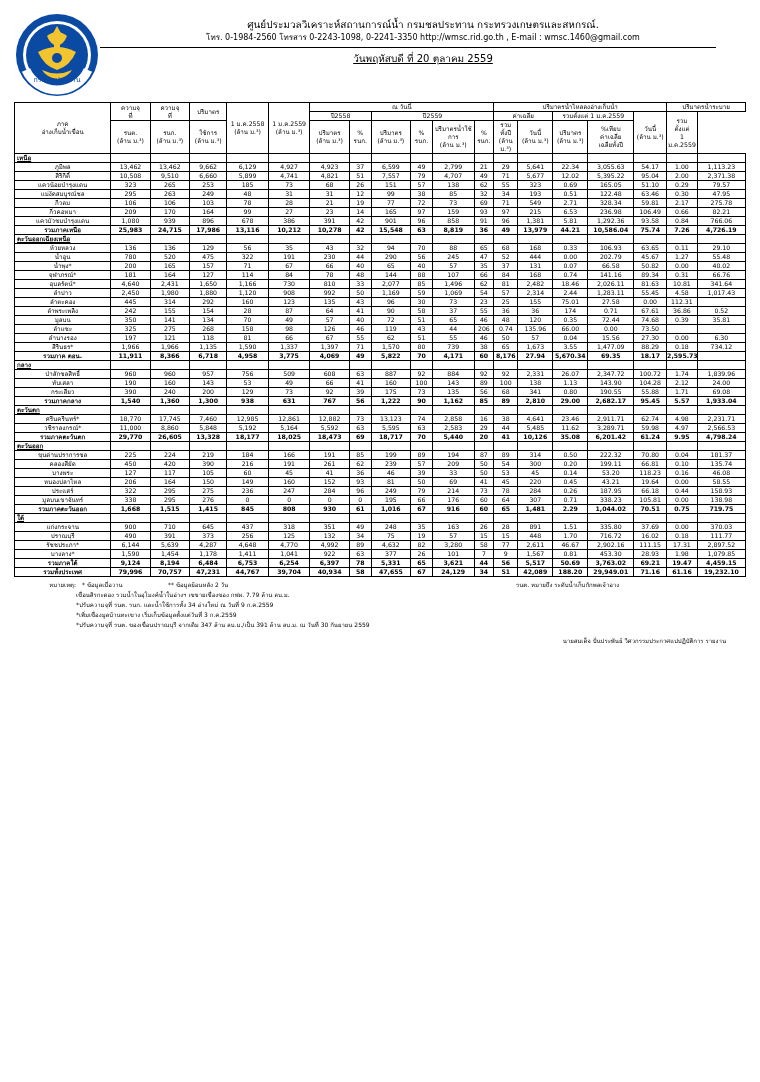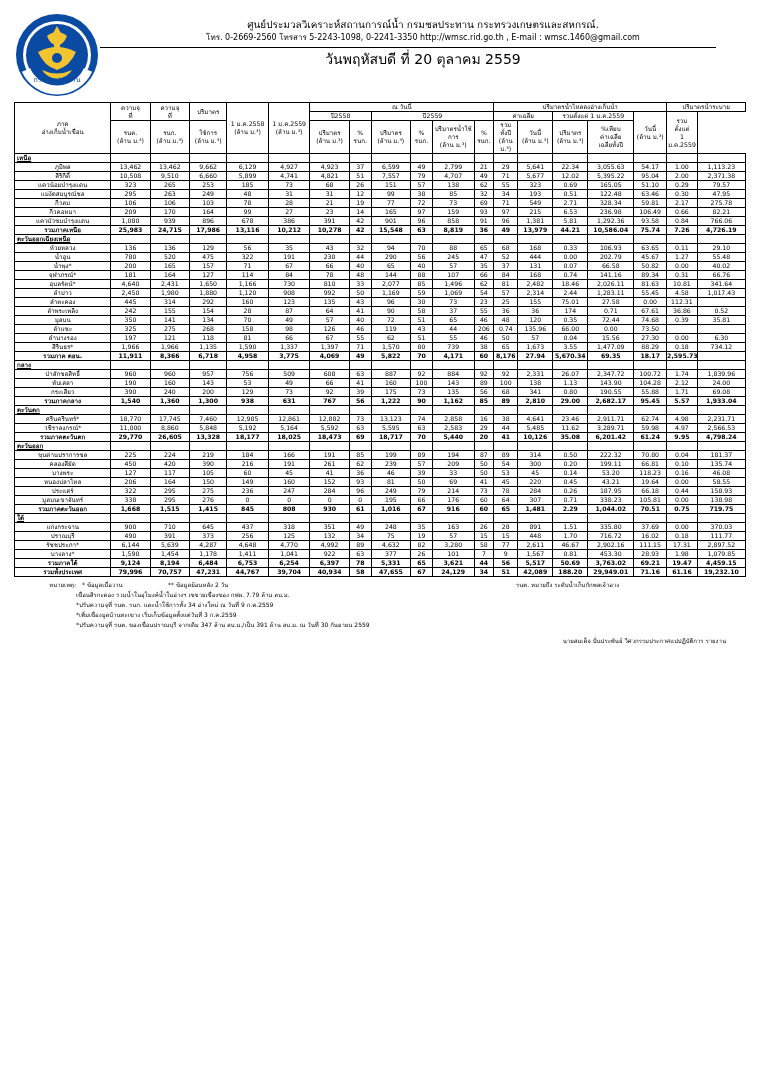--- a/index.html
+++ b/index.html
@@ -6,21 +6,21 @@
   body{width:760px;height:1082px;font-family:"DejaVu Sans","Liberation Sans",sans-serif;color:#000;}
   .page{position:relative;width:760px;height:1082px;box-sizing:border-box;padding:12px 14px 0 14px;}
   .hdr{display:flex;align-items:flex-start;}
   .seal{width:86px;height:86px;flex:0 0 86px;position:relative;}
   .seal svg{display:block;}
   .hdr-text{flex:1;text-align:center;padding-top:6px;}
   .hdr-line1{font-size:10px;line-height:13px;}
   .hdr-line2{font-size:8px;line-height:13px;}
   .hdr-rule{border-bottom:1px solid #000;margin:3px 30px 4px 0;}
   .title{text-align:center;font-size:9px;font-weight:bold;line-height:15px;}
-  .subtitle{text-align:center;font-size:14px;line-height:14px;}
+  .subtitle{text-align:center;font-size:10px;line-height:14px;text-decoration:underline;}
   table.main{border-collapse:collapse;width:732px;margin-top:4px;table-layout:fixed;}
   table.main td,table.main th{border:1px solid #000;font-size:6.2px;padding:0;line-height:8px;text-align:center;vertical-align:middle;}
   thead th{font-weight:normal;font-size:5.8px;line-height:7.5px;padding:1px 0;}
   .thsmall{font-size:5.4px;line-height:7px;}
   td.name{text-align:left;padding-left:2px;font-size:6.2px;white-space:nowrap;overflow:hidden;}
   td.num{text-align:center;font-size:6.2px;}
   tr.group td{font-weight:bold;text-align:left;text-decoration:underline;padding-left:2px;}
   tr.total td{font-weight:bold;}
   tr.total td.name{font-weight:bold;text-decoration:none;}
   .foot{margin-top:3px;font-size:6px;line-height:10px;}
@@ -50,21 +50,21 @@
           <path d="M24 40 q19 -10 38 0 q-6 14 -19 18 q-13 -4 -19 -18z"></path>
           <path d="M28 58 q15 7 30 0 q-4 7 -15 9 q-11 -2 -15 -9z"></path>
           <circle cx="43" cy="46" r="5" fill="#0b4aa2"></circle>
         </g>
         <path d="M12 58 a34 34 0 0 0 62 0" fill="none" stroke="#ffffff" stroke-width="9"></path>
         <text x="43" y="70" font-size="7" fill="#0b4aa2" text-anchor="middle" font-family="DejaVu Sans">กรมชลประทาน</text>
       </svg>
     </div>
     <div class="hdr-text">
       <div class="hdr-line1">ศูนย์ประมวลวิเคราะห์สถานการณ์น้ำ กรมชลประทาน กระทรวงเกษตรและสหกรณ์.</div>
-      <div class="hdr-line2">โทร. 0-2669-2560 โทรสาร 5-2243-1098, 0-2241-3350  http://wmsc.rid.go.th , E-mail : wmsc.1460@gmail.com</div>
+      <div class="hdr-line2">โทร. 0-1984-2560 โทรสาร 0-2243-1098, 0-2241-3350  http://wmsc.rid.go.th , E-mail : wmsc.1460@gmail.com</div>
       <div class="hdr-rule"></div>
       <div class="subtitle">วันพฤหัสบดี ที่ 20 ตุลาคม 2559</div>
     </div>
   </div>
 
   <table class="main">
     <colgroup>
       <col style="width:88px">
       <col style="width:36px">
         <col style="width:36px">

